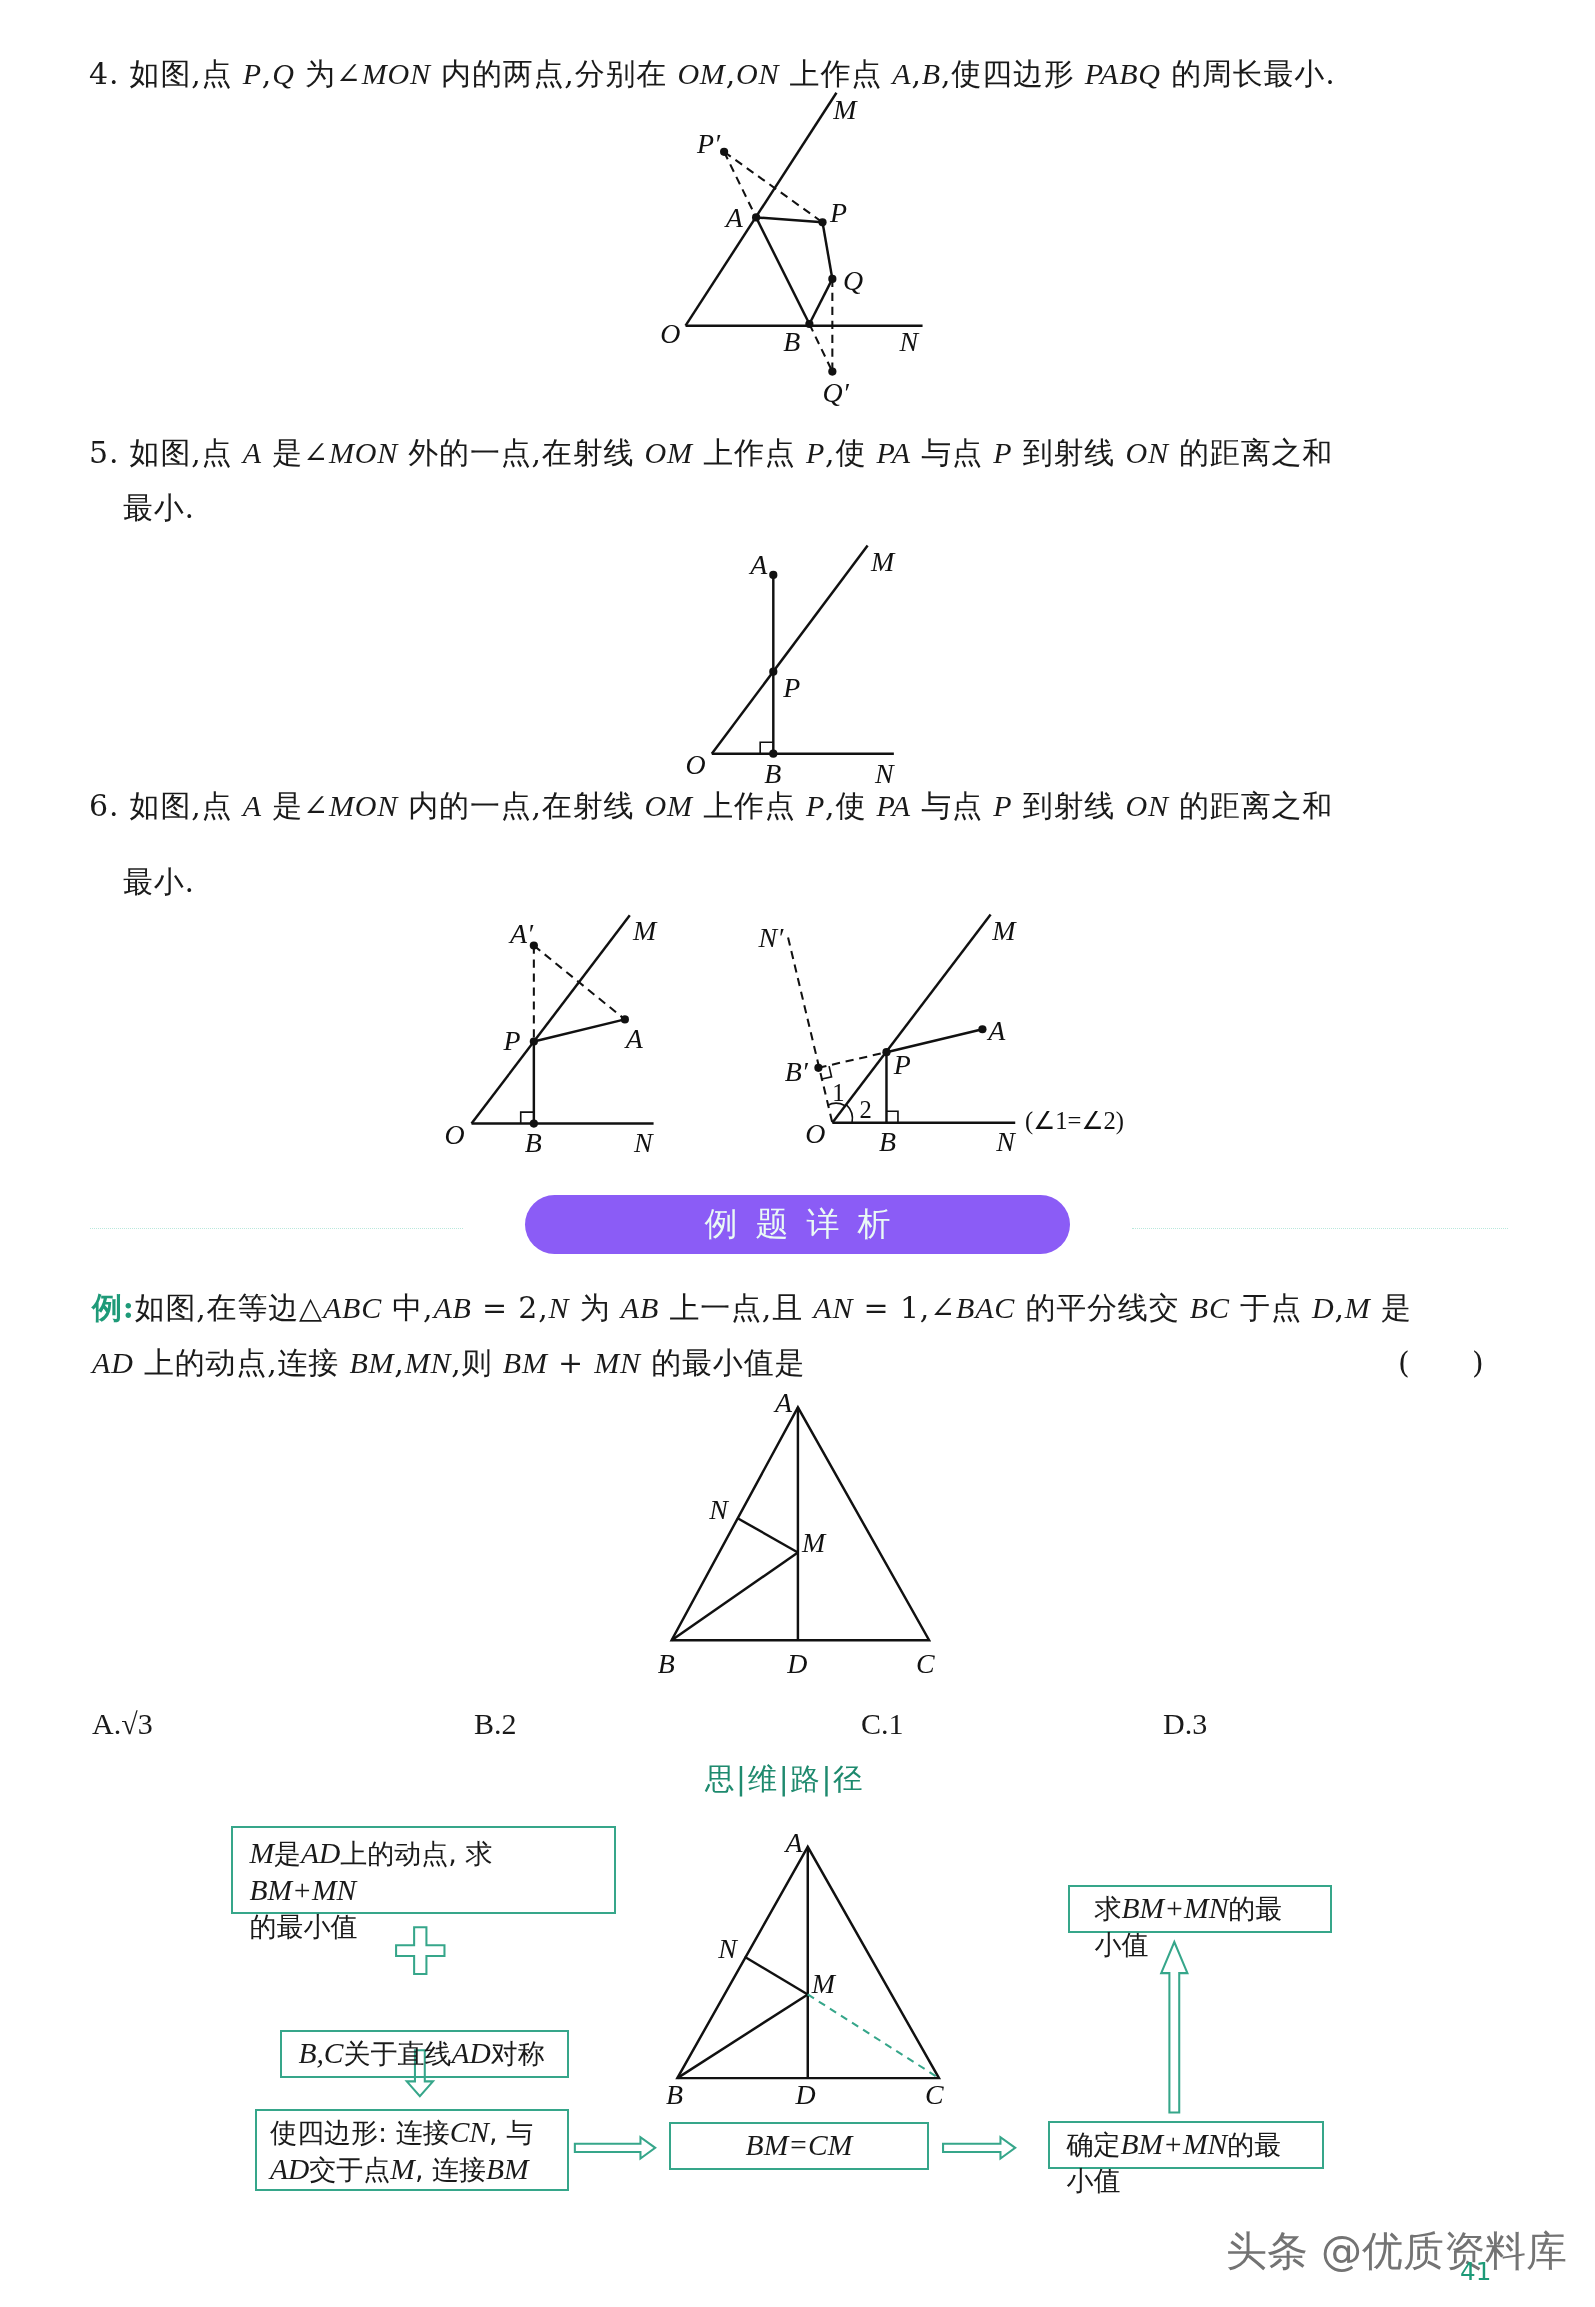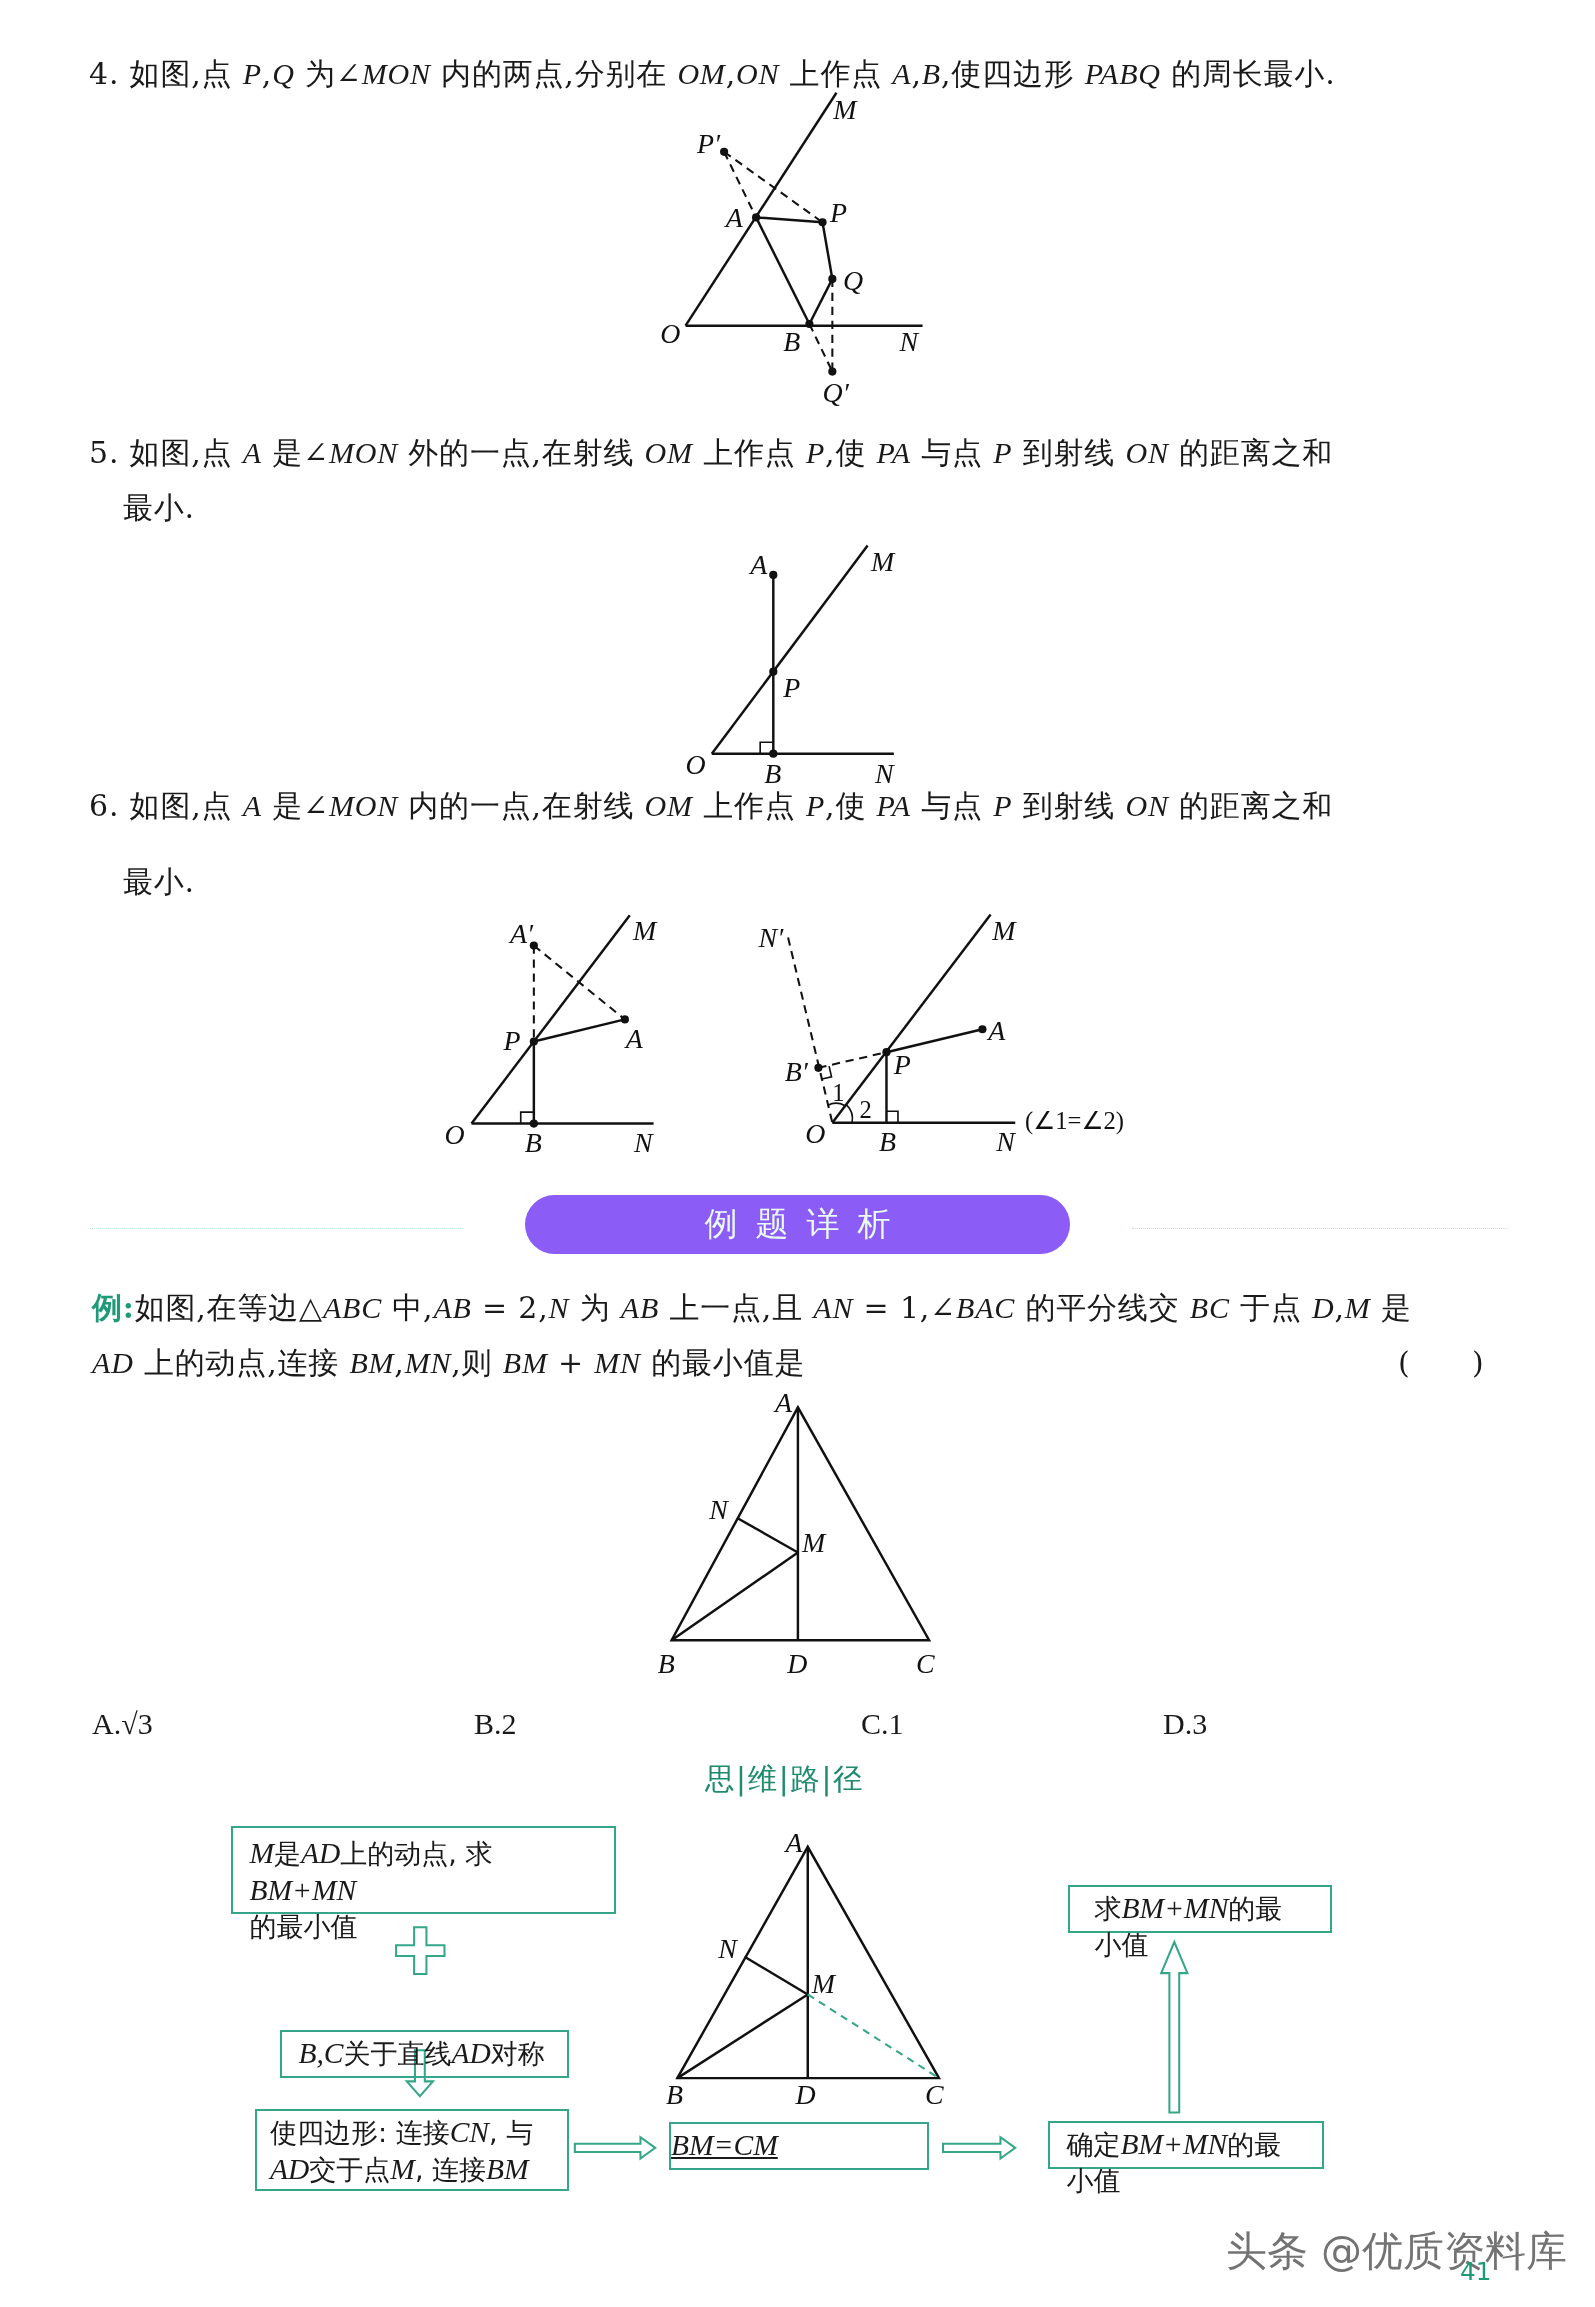--- a/index.html
+++ b/index.html
@@ -239,21 +239,21 @@
 
 <div class="box" style="left:280px; top:1986px; width:289px; height:48px; padding:3.3px 16.4px;margin-top:44px;">
   <span class="it">B,C</span><span>关于直线</span><span class="it">AD</span><span>对称</span>
 </div>
 
 <div class="box" style="left:255px; top:2109px; width:314px; height:82px; padding:3.3px 13px;">
   <span>使四边形: 连接</span><span class="it">CN</span><span>, 与</span><br>
   <span class="it">AD</span><span>交于点</span><span class="it">M</span><span>, 连接</span><span class="it">BM</span>
 </div>
 
-<div class="box" style="left:669px; top:2122px; width:260px; height:48px; padding:3.3px 0; text-decoration:underline;">
+<div class="box" style="left:669px; top:2122px; width:260px; height:48px; padding:3.3px 0; text-align:center;">
   <span class="it">BM=CM</span>
 </div>
 
 <div class="box" style="left:1048px; top:2121px; width:276px; height:48px; padding:3.3px 16.4px;">
   <span>确定</span><span class="it">BM+MN</span><span>的最小值</span>
 </div>
 
 <div class="box" style="left:1048px; top:1885px; width:264px; height:48px; padding:3.3px 24.6px;margin-left:20px;">
   <span>求</span><span class="it">BM+MN</span><span>的最小值</span>
 </div>

